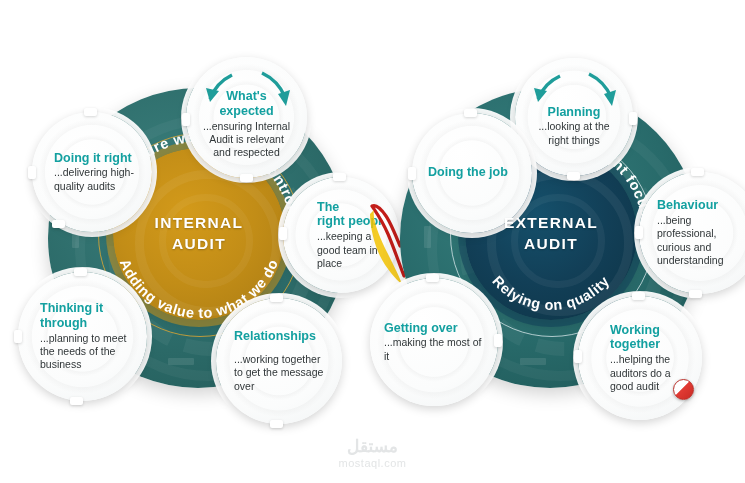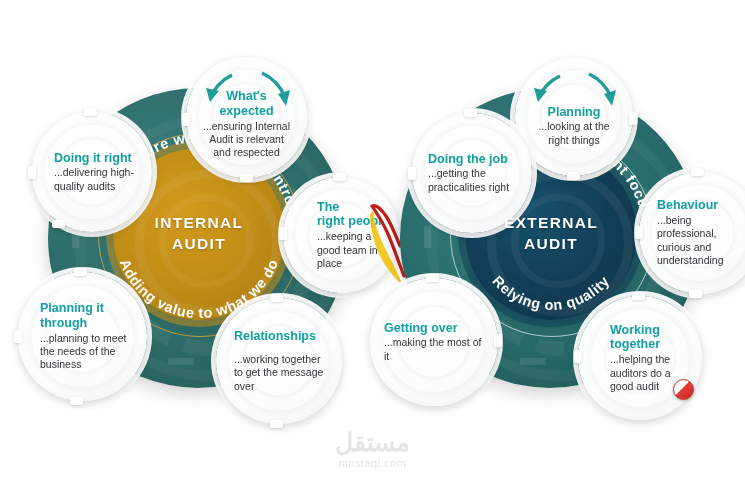--- a/index.html
+++ b/index.html
@@ -192,21 +192,21 @@
   }
 
   
   .watermark {
     position: absolute;
     left: 0; right: 0; bottom: 12px;
     text-align: center;
     color: #e3e5e6;
     user-select: none;
   }
-  .wm-ar { font-size: 25px; line-height: 1; font-weight: bold; letter-spacing: 1px; }
+  .wm-ar { font-size: 17px; line-height: 1; font-weight: bold; letter-spacing: 1px; }
   .wm-en { font-size: 11px; line-height: 1.5; letter-spacing: .5px; }
 </style>
 </head>
 <body>
 
 <div id="stage">
 
   <div class="disc disc-internal">
     <div class="tickbar" style="left:46%;top:3%;width:22px;height:7px;"></div>
     <div class="tickbar" style="left:8%;top:46%;width:7px;height:22px;"></div>
@@ -269,21 +269,21 @@
       <span>right people</span>
     </div>
     <div class="bubble-body">...keeping a good team in place</div>
   </div>
 
   <div class="bubble b-left" style="left:18px;top:272px;width:129px;height:129px;">
     <div class="notch" style="left:56px;top:-4px;"></div>
     <div class="notch" style="left:-4px;top:58px;width:8px;height:13px;"></div>
     <div class="notch" style="left:52px;bottom:-4px;"></div>
     <div class="bubble-title">
-      <span>Planning it</span><br>
+      <span>Thinking it</span><br>
       <span>through</span>
     </div>
     <div class="bubble-body">...planning to meet the needs of the business</div>
   </div>
 
   <div class="bubble b-left" style="left:216px;top:298px;width:126px;height:126px; padding-left:18px;gap:8px;">
     <div class="notch" style="left:54px;top:-4px;"></div>
     <div class="notch" style="left:54px;bottom:-4px;"></div>
     <div class="bubble-title">Relationships</div>
     <div class="bubble-body">...working together to get the message over</div>
@@ -344,21 +344,20 @@
     <div class="notch" style="left:52px;bottom:-4px;"></div>
     <div class="notch" style="right:-4px;top:54px;width:8px;height:13px;"></div>
     <div class="bubble-title" style="margin-top:18px;">Planning</div>
     <div class="bubble-body">...looking at the right things</div>
   </div>
 
   <div class="bubble b-left" style="left:412px;top:113px;width:120px;height:120px; padding-left:16px;">
     <div class="notch" style="left:52px;top:-4px;"></div>
     <div class="notch" style="left:-4px;top:54px;width:8px;height:13px;"></div>
     <div class="bubble-title">Doing the job</div>
-    <div class="bubble-body">...getting the practicalities right</div>
   </div>
 
   <div class="bubble b-left" style="left:639px;top:172px;width:122px;height:122px; padding-left:18px;">
     <div class="notch" style="left:52px;top:-4px;"></div>
     <div class="notch" style="left:-4px;top:54px;width:8px;height:13px;"></div>
     <div class="notch" style="left:50px;bottom:-4px;"></div>
     <div class="bubble-title">Behaviour</div>
     <div class="bubble-body">...being professional, curious and understanding</div>
   </div>
 

